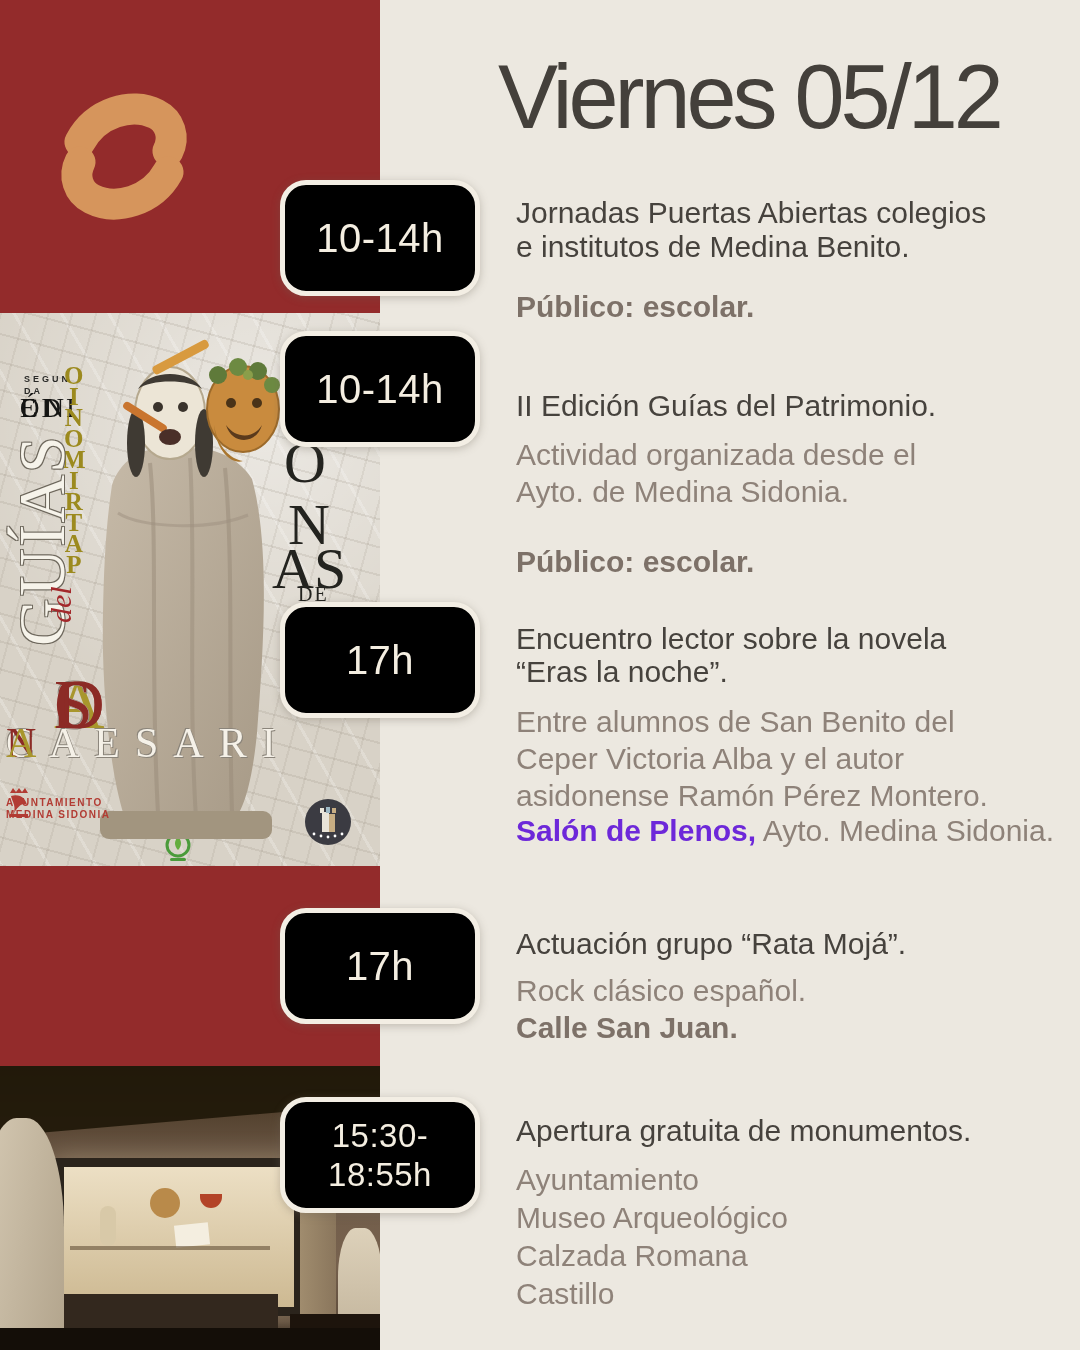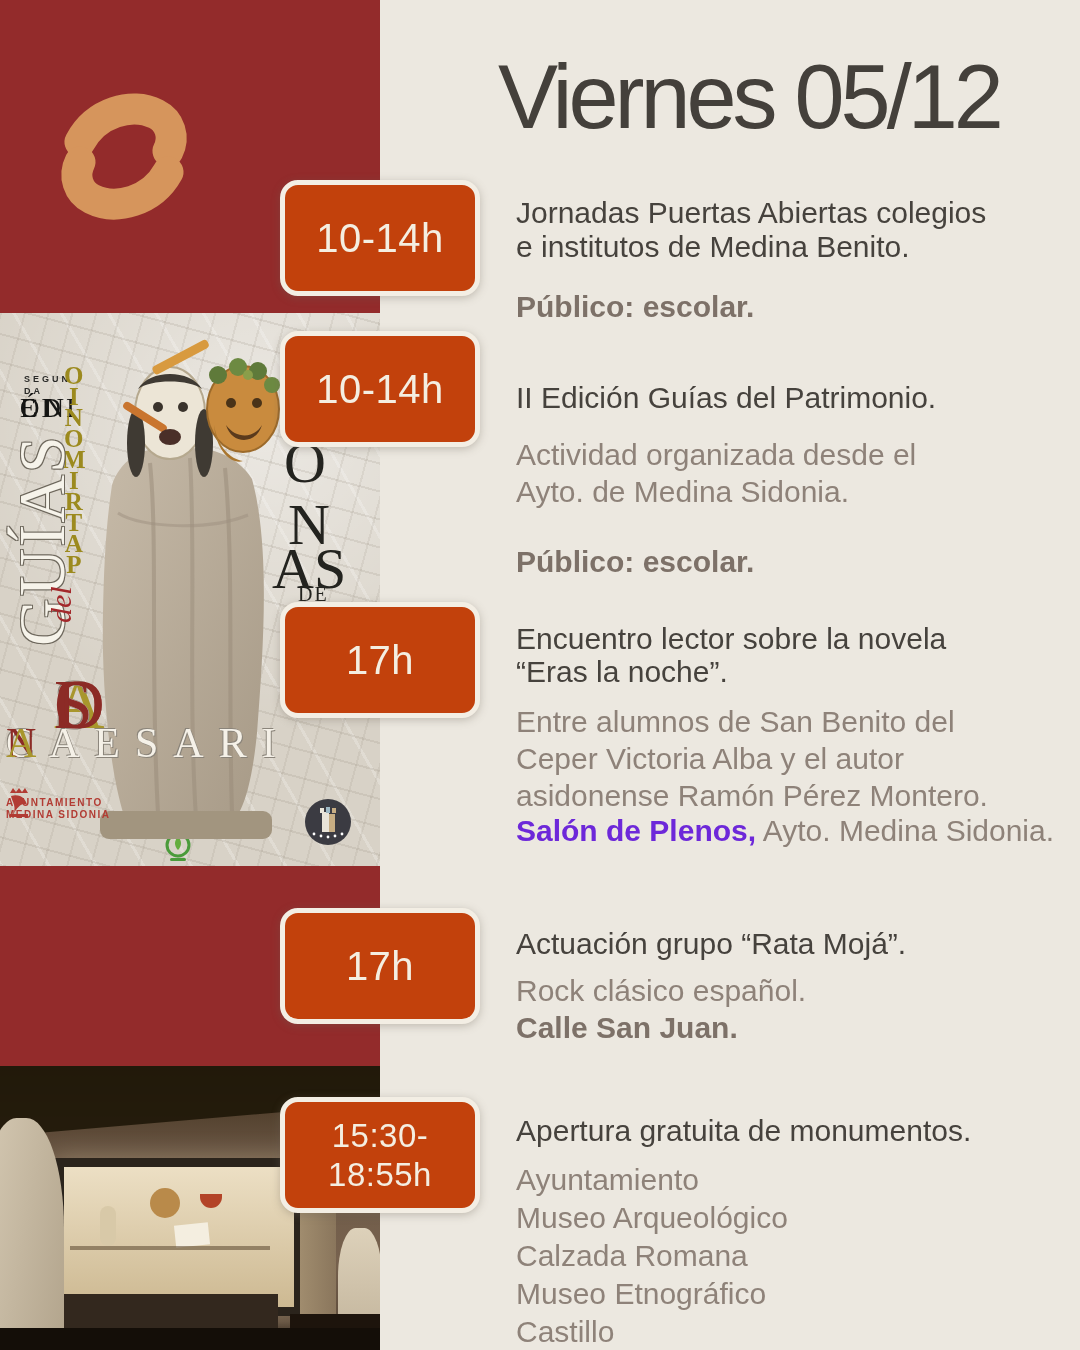--- a/index.html
+++ b/index.html
@@ -65,22 +65,22 @@
   .ph-lstat{left:-18px;top:52px;width:82px;height:240px;background:linear-gradient(100deg,#d5c9b3,#b5a document;a88e);
             background:linear-gradient(100deg,#d5c9b3,#b2a48c);border-radius:42% 46% 8% 8%;}
   .ph-col{left:300px;top:112px;width:36px;height:172px;background:linear-gradient(90deg,#a08c6e,#8a765c);}
   .ph-rstat{left:338px;top:162px;width:44px;height:122px;background:linear-gradient(#ddd1ba,#c0b299);border-radius:40% 40% 6% 6%;}
   .ph-rped{left:290px;top:248px;width:92px;height:36px;background:#1d140c;}
   .ph-floor{left:0;top:262px;width:100%;height:22px;background:#140e08;}
 
   
   .date{position:absolute;left:498px;top:46px;margin:0;font-weight:400;font-size:90px;
         letter-spacing:-4px;color:#44403B;}
-  .badge{position:absolute;left:280px;width:190px;height:106px;background:#c2410c;
-         border:5px solid #F3EEE4;border-radius:18px;display:flex;align-items:center;justify-content:center;
+  .badge{position:absolute;left:280px;width:190px;height:106px;background:#000000;
+         border:5px solid #F3EEE4;border-radius:26px;display:flex;align-items:center;justify-content:center;
          flex-direction:column;box-shadow:0 2px 8px rgba(110,100,85,.35);z-index:10;
          color:#F4EEE1;font-size:40px;letter-spacing:.5px;text-align:center;}
   .badge .t2{font-size:33px;line-height:39px;}
   .ev{position:absolute;left:516px;width:545px;}
   .ev-title{color:#46423D;font-size:30px;line-height:34px;}
   .ev-title span{display:block;}
   .ev-body{color:#8E8279;font-size:30px;line-height:37px;}
   .ev-body span{display:block;}
   .ev-bold{color:#7D7168;font-size:30px;font-weight:bold;}
   .ev-loc{font-size:30px;line-height:37px;color:#8E8279;}
@@ -249,21 +249,21 @@
     <span class="t2">15:30-</span>
     <span class="t2">18:55h</span>
   </div>
 
   <div class="ev ev-title" style="top:196px">
     <span>Jornadas Puertas Abiertas colegios</span>
       <span>e institutos de Medina Benito.</span>
   </div>
   <div class="ev ev-bold" style="top:290px">Público: escolar.</div>
 
-  <div class="ev ev-title" style="top:381px">
+  <div class="ev ev-title" style="top:389px">
     <span>II Edición Guías del Patrimonio.</span>
   </div>
   <div class="ev ev-body" style="top:436px">
     <span>Actividad organizada desde el</span>
       <span>Ayto. de Medina Sidonia.</span>
   </div>
   <div class="ev ev-bold" style="top:545px">Público: escolar.</div>
 
   <div class="ev ev-title" style="top:622px;line-height:33px">
     <span>Encuentro lector sobre la novela</span>
@@ -284,17 +284,16 @@
   </div>
   <div class="ev ev-bold" style="top:1011px">Calle San Juan.</div>
 
   <div class="ev ev-title" style="top:1114px">
     <span>Apertura gratuita de monumentos.</span>
   </div>
   <div class="ev ev-list" style="top:1161px">
     <span>Ayuntamiento</span>
     <span>Museo Arqueológico</span>
     <span>Calzada Romana</span>
-    <span>Museo Etnográfico</span>
     <span>Castillo</span>
   </div>
 
 </div>
 
 </body></html>

